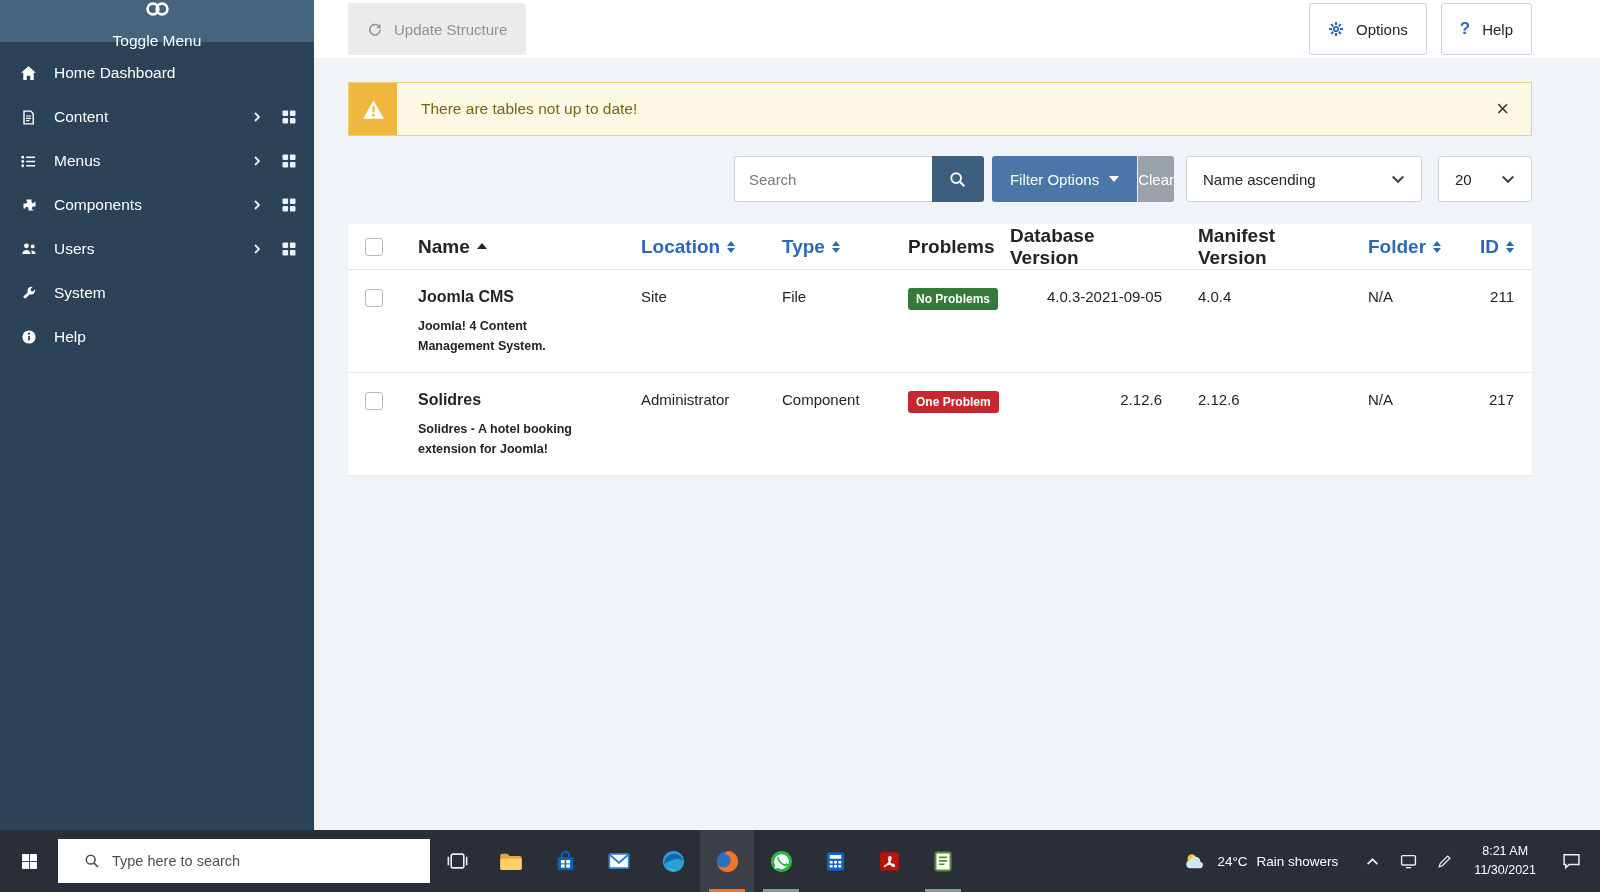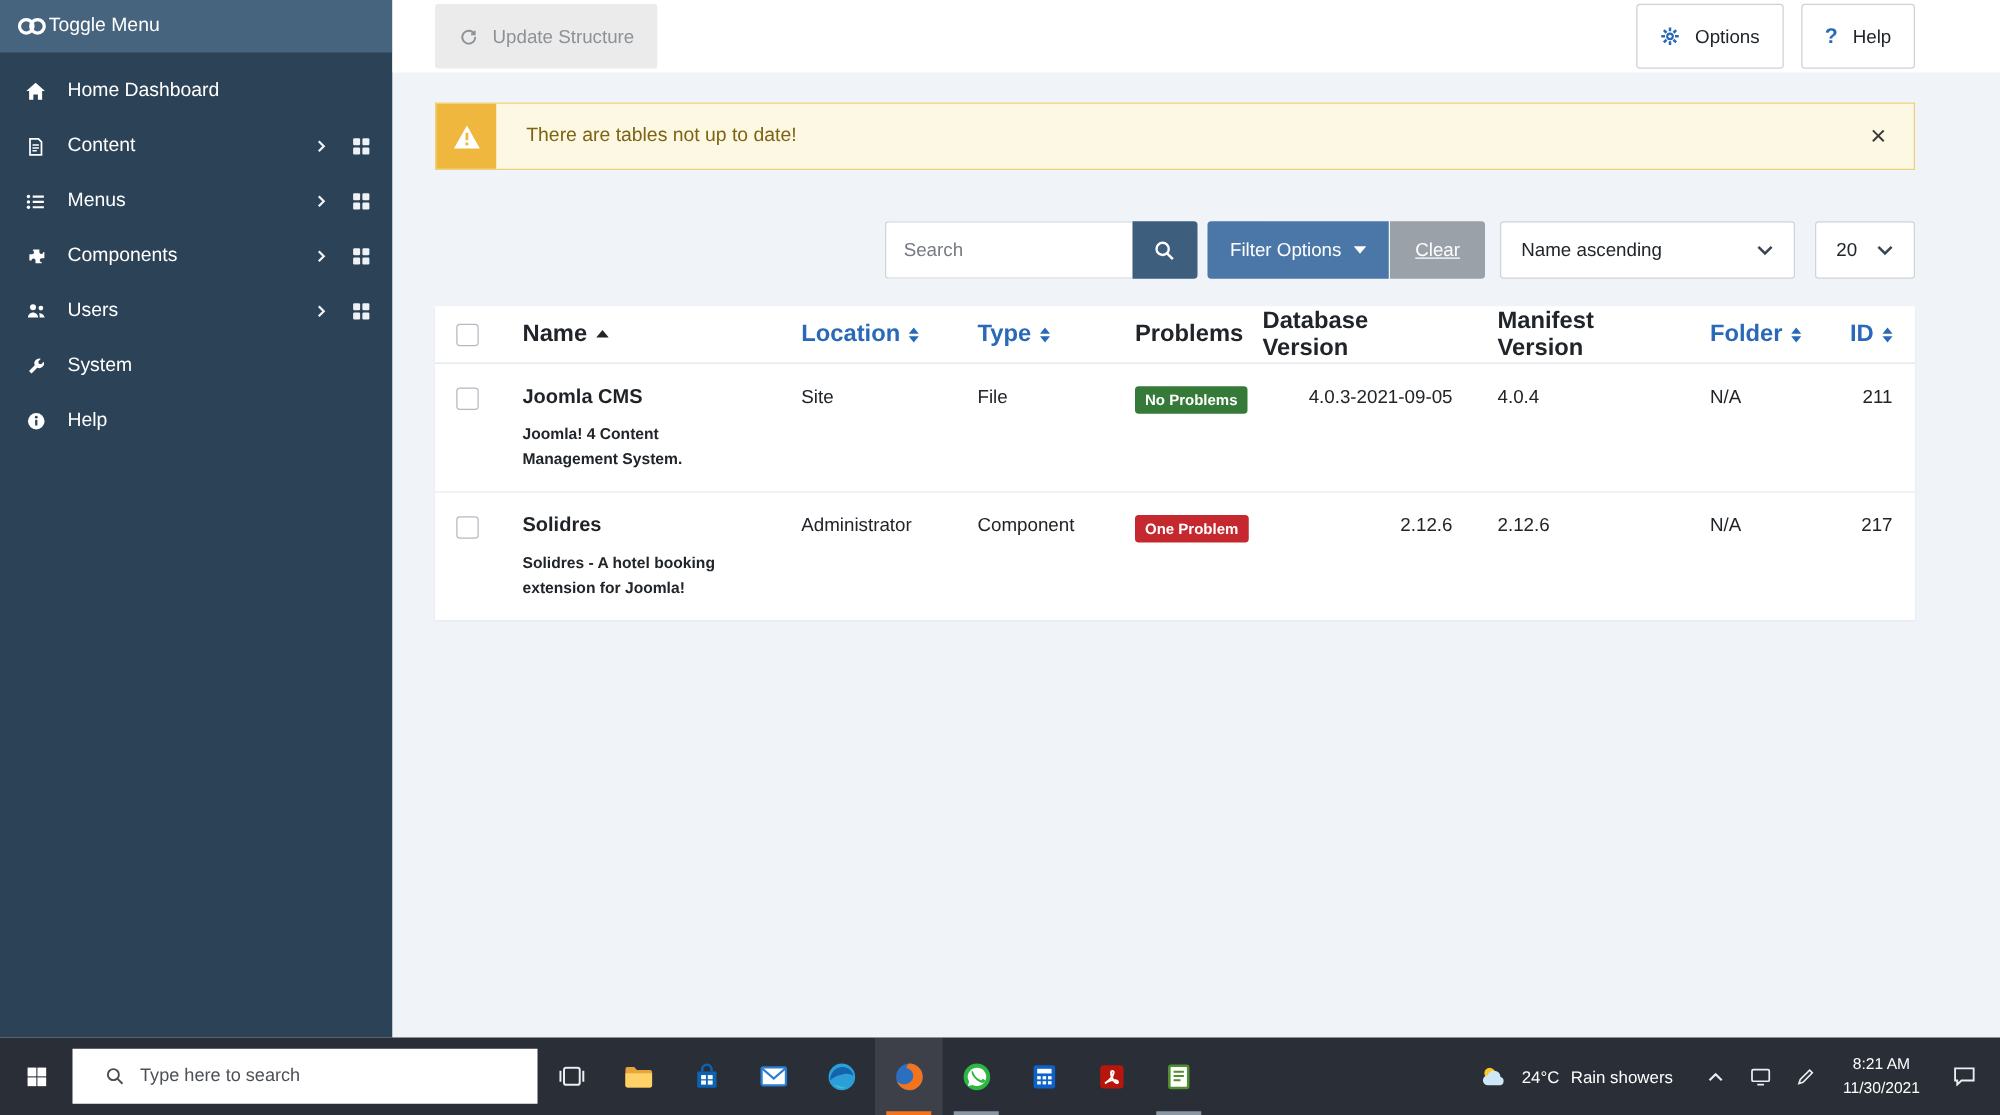--- a/index.html
+++ b/index.html
@@ -5,21 +5,21 @@
   * { box-sizing: border-box; }
   html,body { margin:0; padding:0; }
   body {
     width:1600px; height:892px; position:relative; overflow:hidden;
     font-family:"Liberation Sans", sans-serif; background:#f0f3f7; color:#212529;
   }
   svg { display:block; }
 
   
   .sidebar { position:absolute; left:0; top:0; width:314px; bottom:62px; background:#2b4257; color:#fff; }
-  .toggle { height:42px; background:#47647f; display:flex; align-items:center; padding:0 12px; font-size:15.5px; cursor:pointer; }
+  .toggle { height:42px; background:#47647f; display:flex; align-items:center; gap:14px; padding:0 12px; font-size:15.5px; cursor:pointer;flex-direction:column; }
   .nav { padding-top:9px; }
   .nav-item { height:44px; display:flex; align-items:center; padding:0 18px; gap:15px; font-size:15.5px; cursor:pointer; }
   .nav-icon { width:21px; display:flex; justify-content:center; color:#fff; flex:none; }
   .nav-extra { margin-left:auto; display:flex; align-items:center; gap:19px; color:#eef2f6; }
   .nav-extra > span { display:flex; }
 
   
   .main { position:absolute; left:314px; right:0; top:0; bottom:62px; background:#f0f3f7; }
   .topbar { height:58px; background:#fff; display:flex; align-items:center; padding:0 68px 0 34px; }
   .btn { border-radius:3px; font-size:15px; display:inline-flex; align-items:center; gap:12px; height:52px; padding:0 18px; cursor:pointer; border:1px solid transparent; background:none; font-family:inherit; }
@@ -30,31 +30,31 @@
 
   .content { padding:24px 68px 0 34px; }
 
   
   .alert { background:#fdf8e4; border:1px solid #ead27c; display:flex; align-items:stretch; min-height:54px; }
   .alert-icon { width:48px; background:#efb73e; display:flex; align-items:center; justify-content:center; flex:none; }
   .alert-msg { padding:0 24px; color:#7c6413; font-size:15.5px; display:flex; align-items:center; }
   .alert-close { margin-left:auto; padding-right:22px; font-size:22px; color:#3a3a3a; display:flex; align-items:center; cursor:pointer; }
 
   
-  .filterbar { display:flex; justify-content:flex-end; align-items:flex-end; margin-top:41px; }
+  .filterbar { display:flex; justify-content:flex-end; align-items:flex-end; margin-top:20px; }
   .search-wrap { display:flex; height:46px; }
   .search-input { width:198px; height:46px; border:1px solid #ced4da; border-right:none; border-radius:3px 0 0 3px; padding:0 14px; font-size:15px; color:#212529; font-family:inherit; outline:none; background:#fff; }
   .search-input::placeholder { color:#757b81; }
   .btn-search { width:52px; height:46px; background:#3e5e7e; border:none; border-radius:0 3px 3px 0; display:flex; align-items:center; justify-content:center; cursor:pointer; }
   .filter-group { display:flex; gap:1px; margin-left:8px; height:46px; }
   .btn-filter { background:#4a77a8; color:#fff; padding:0 18px; border-radius:3px 0 0 3px; font-size:15px; display:flex; align-items:center; gap:10px; border:none; cursor:pointer; font-family:inherit; }
-  .btn-clear { background:#9aa1a8; color:#fff; padding:0 20px; border-radius:0 3px 3px 0; font-size:15px; border:none; cursor:pointer; font-family:inherit;text-decoration:underline; }
+  .btn-clear { background:#9aa1a8; color:#fff; padding:0 0; border-radius:0 3px 3px 0; font-size:15px; border:none; cursor:pointer; font-family:inherit; }
   .select { height:46px; border:1px solid #ced4da; border-radius:3px; background:#fff; display:flex; align-items:center; justify-content:space-between; padding:0 16px; font-size:15px; color:#212529; cursor:pointer; }
   .select-sort { width:236px; margin-left:12px; }
-  .select-limit { width:80px; margin-left:16px; }
+  .select-limit { width:94px; margin-left:16px; }
   .caret { width:0; height:0; border-left:5px solid transparent; border-right:5px solid transparent; border-top:6px solid #fff; }
 
   
   .table-card { background:#fff; margin-top:22px; box-shadow:0 1px 2px rgba(0,0,0,.06); --cols:52px 222px 140px 128px 120px 160px 176px 100px 1fr; }
   .t-head, .t-row { display:grid; grid-template-columns:var(--cols); }
   .t-head { height:46px; align-items:center; border-bottom:1px solid #dfe3e7; font-weight:bold; font-size:19px; }
   .t-row { padding:18px 0 16px; border-bottom:1px solid #e7eaed; font-size:15px; align-items:start; min-height:94px; }
   .t-row:last-child { border-bottom:none; }
   .hcell { display:flex; align-items:center; gap:7px; }
   .sortable { color:#2a69b8; cursor:pointer; }

